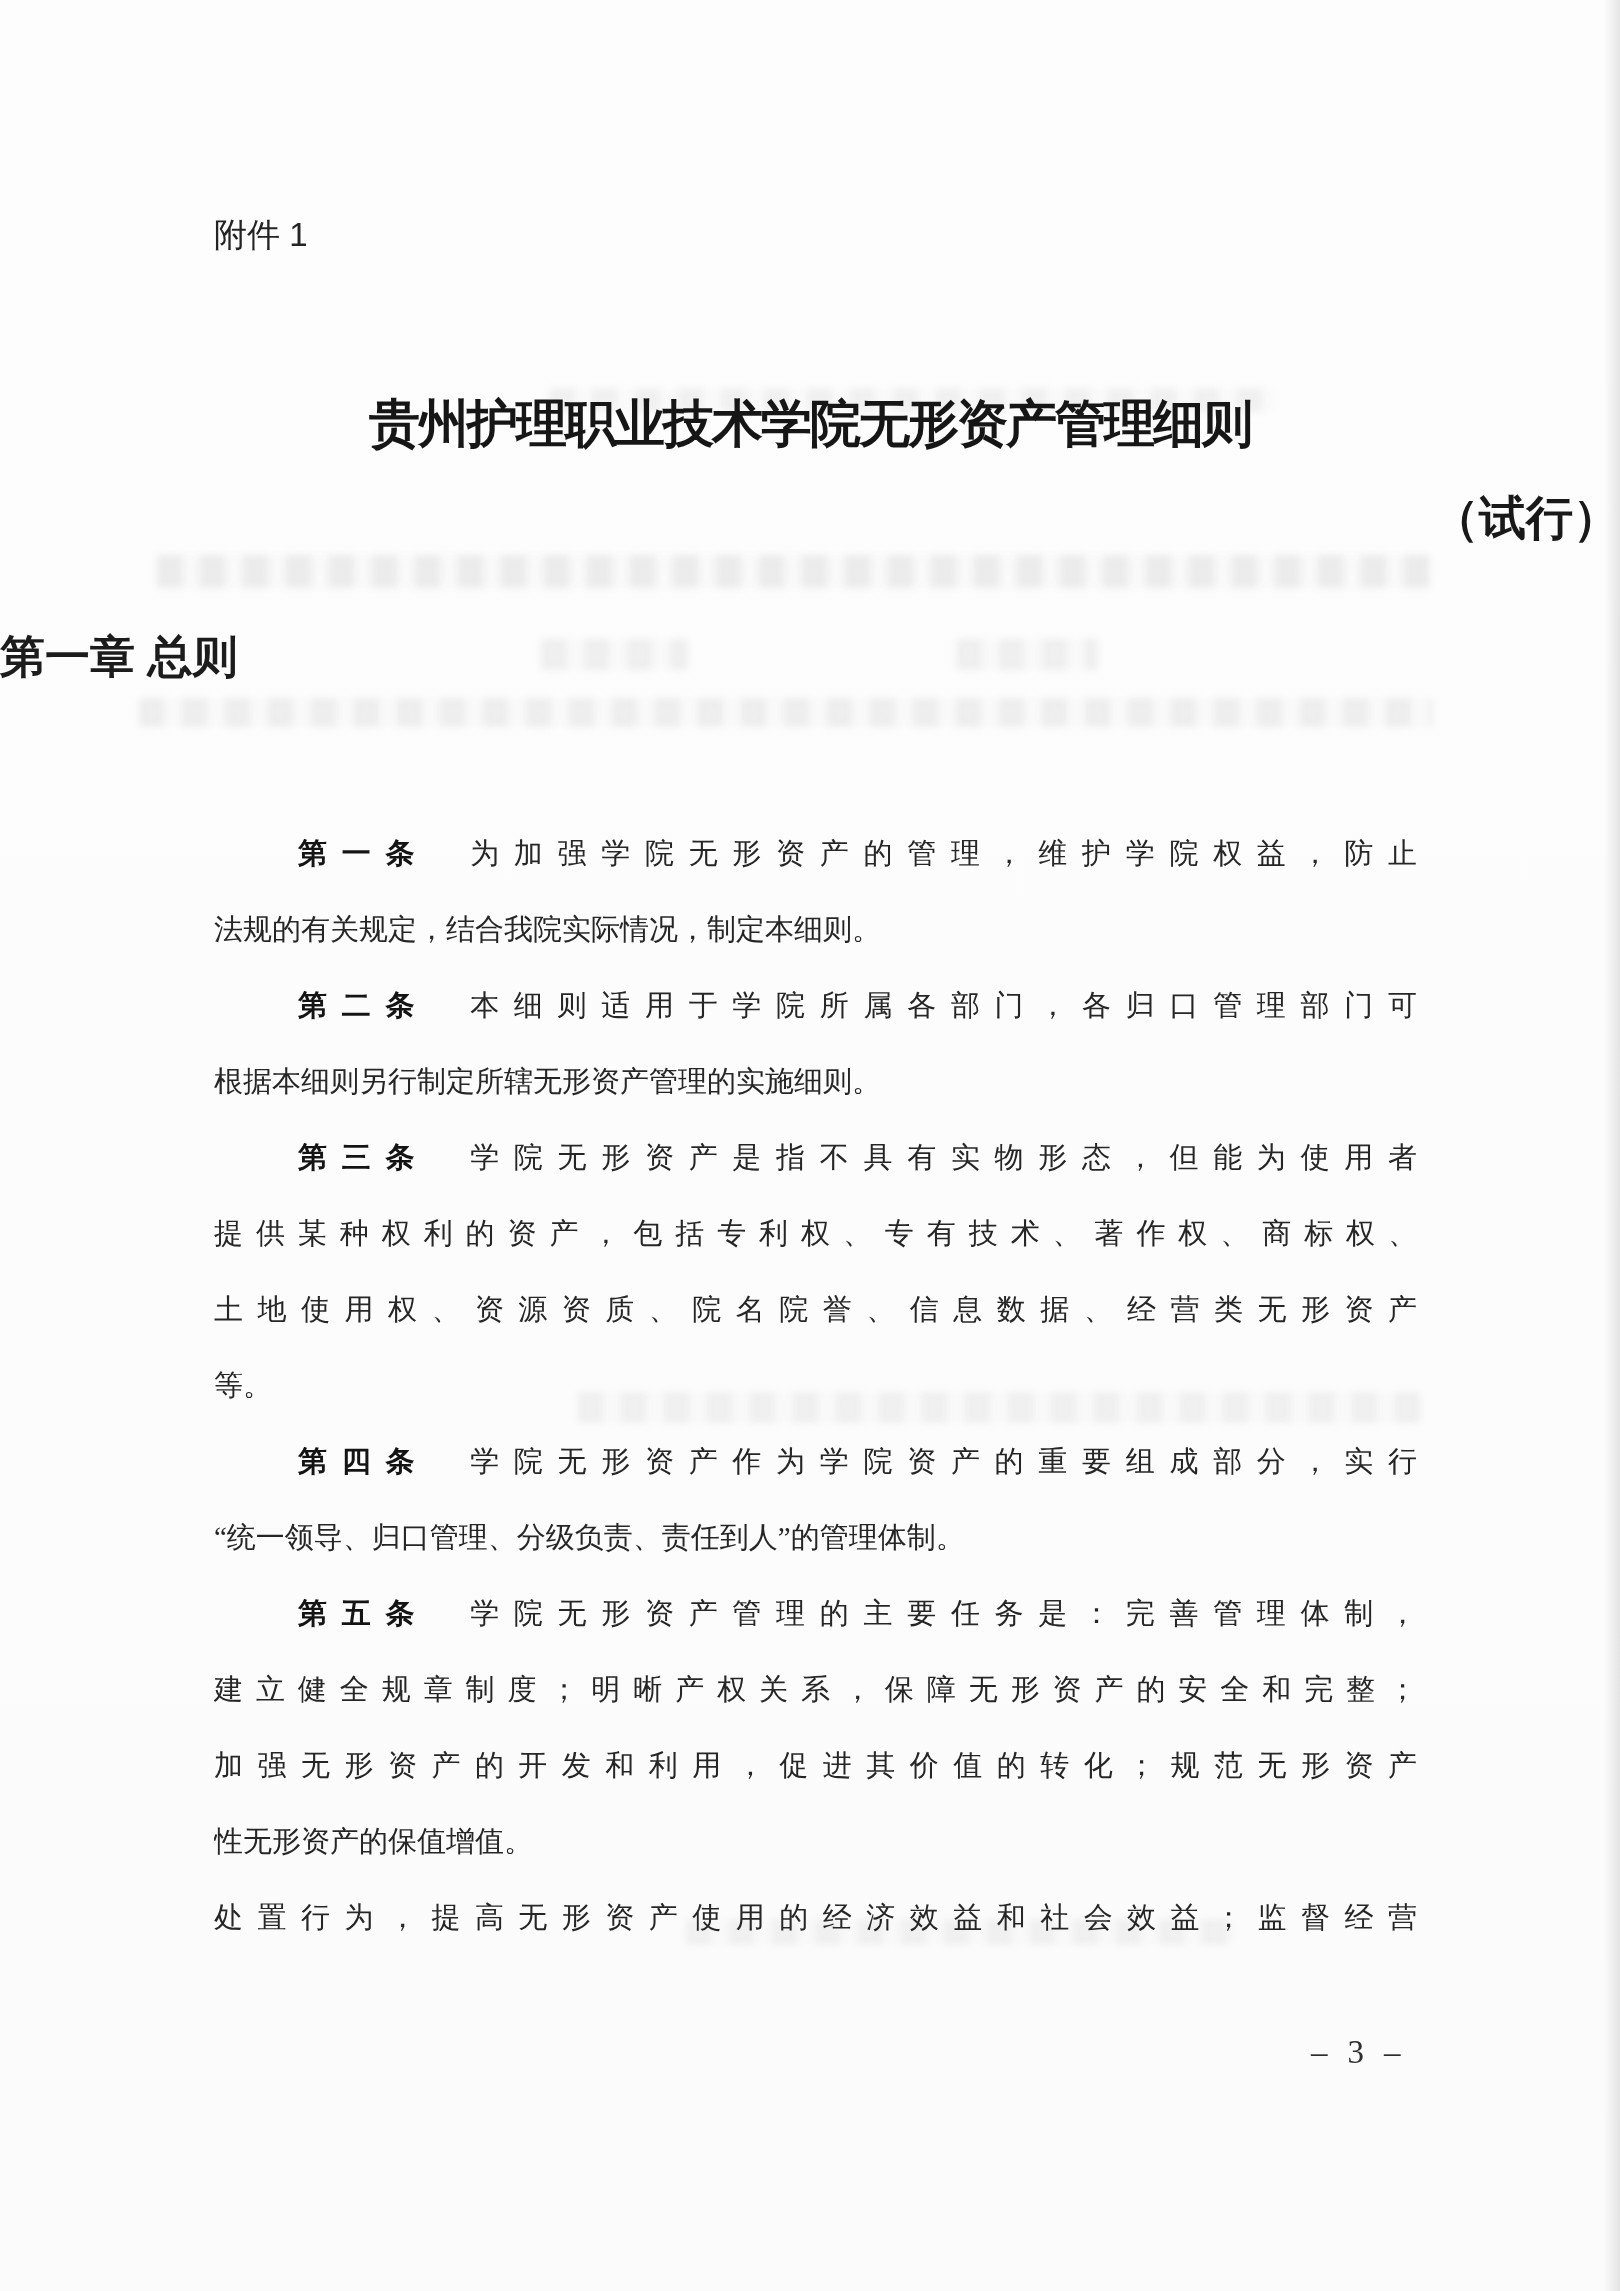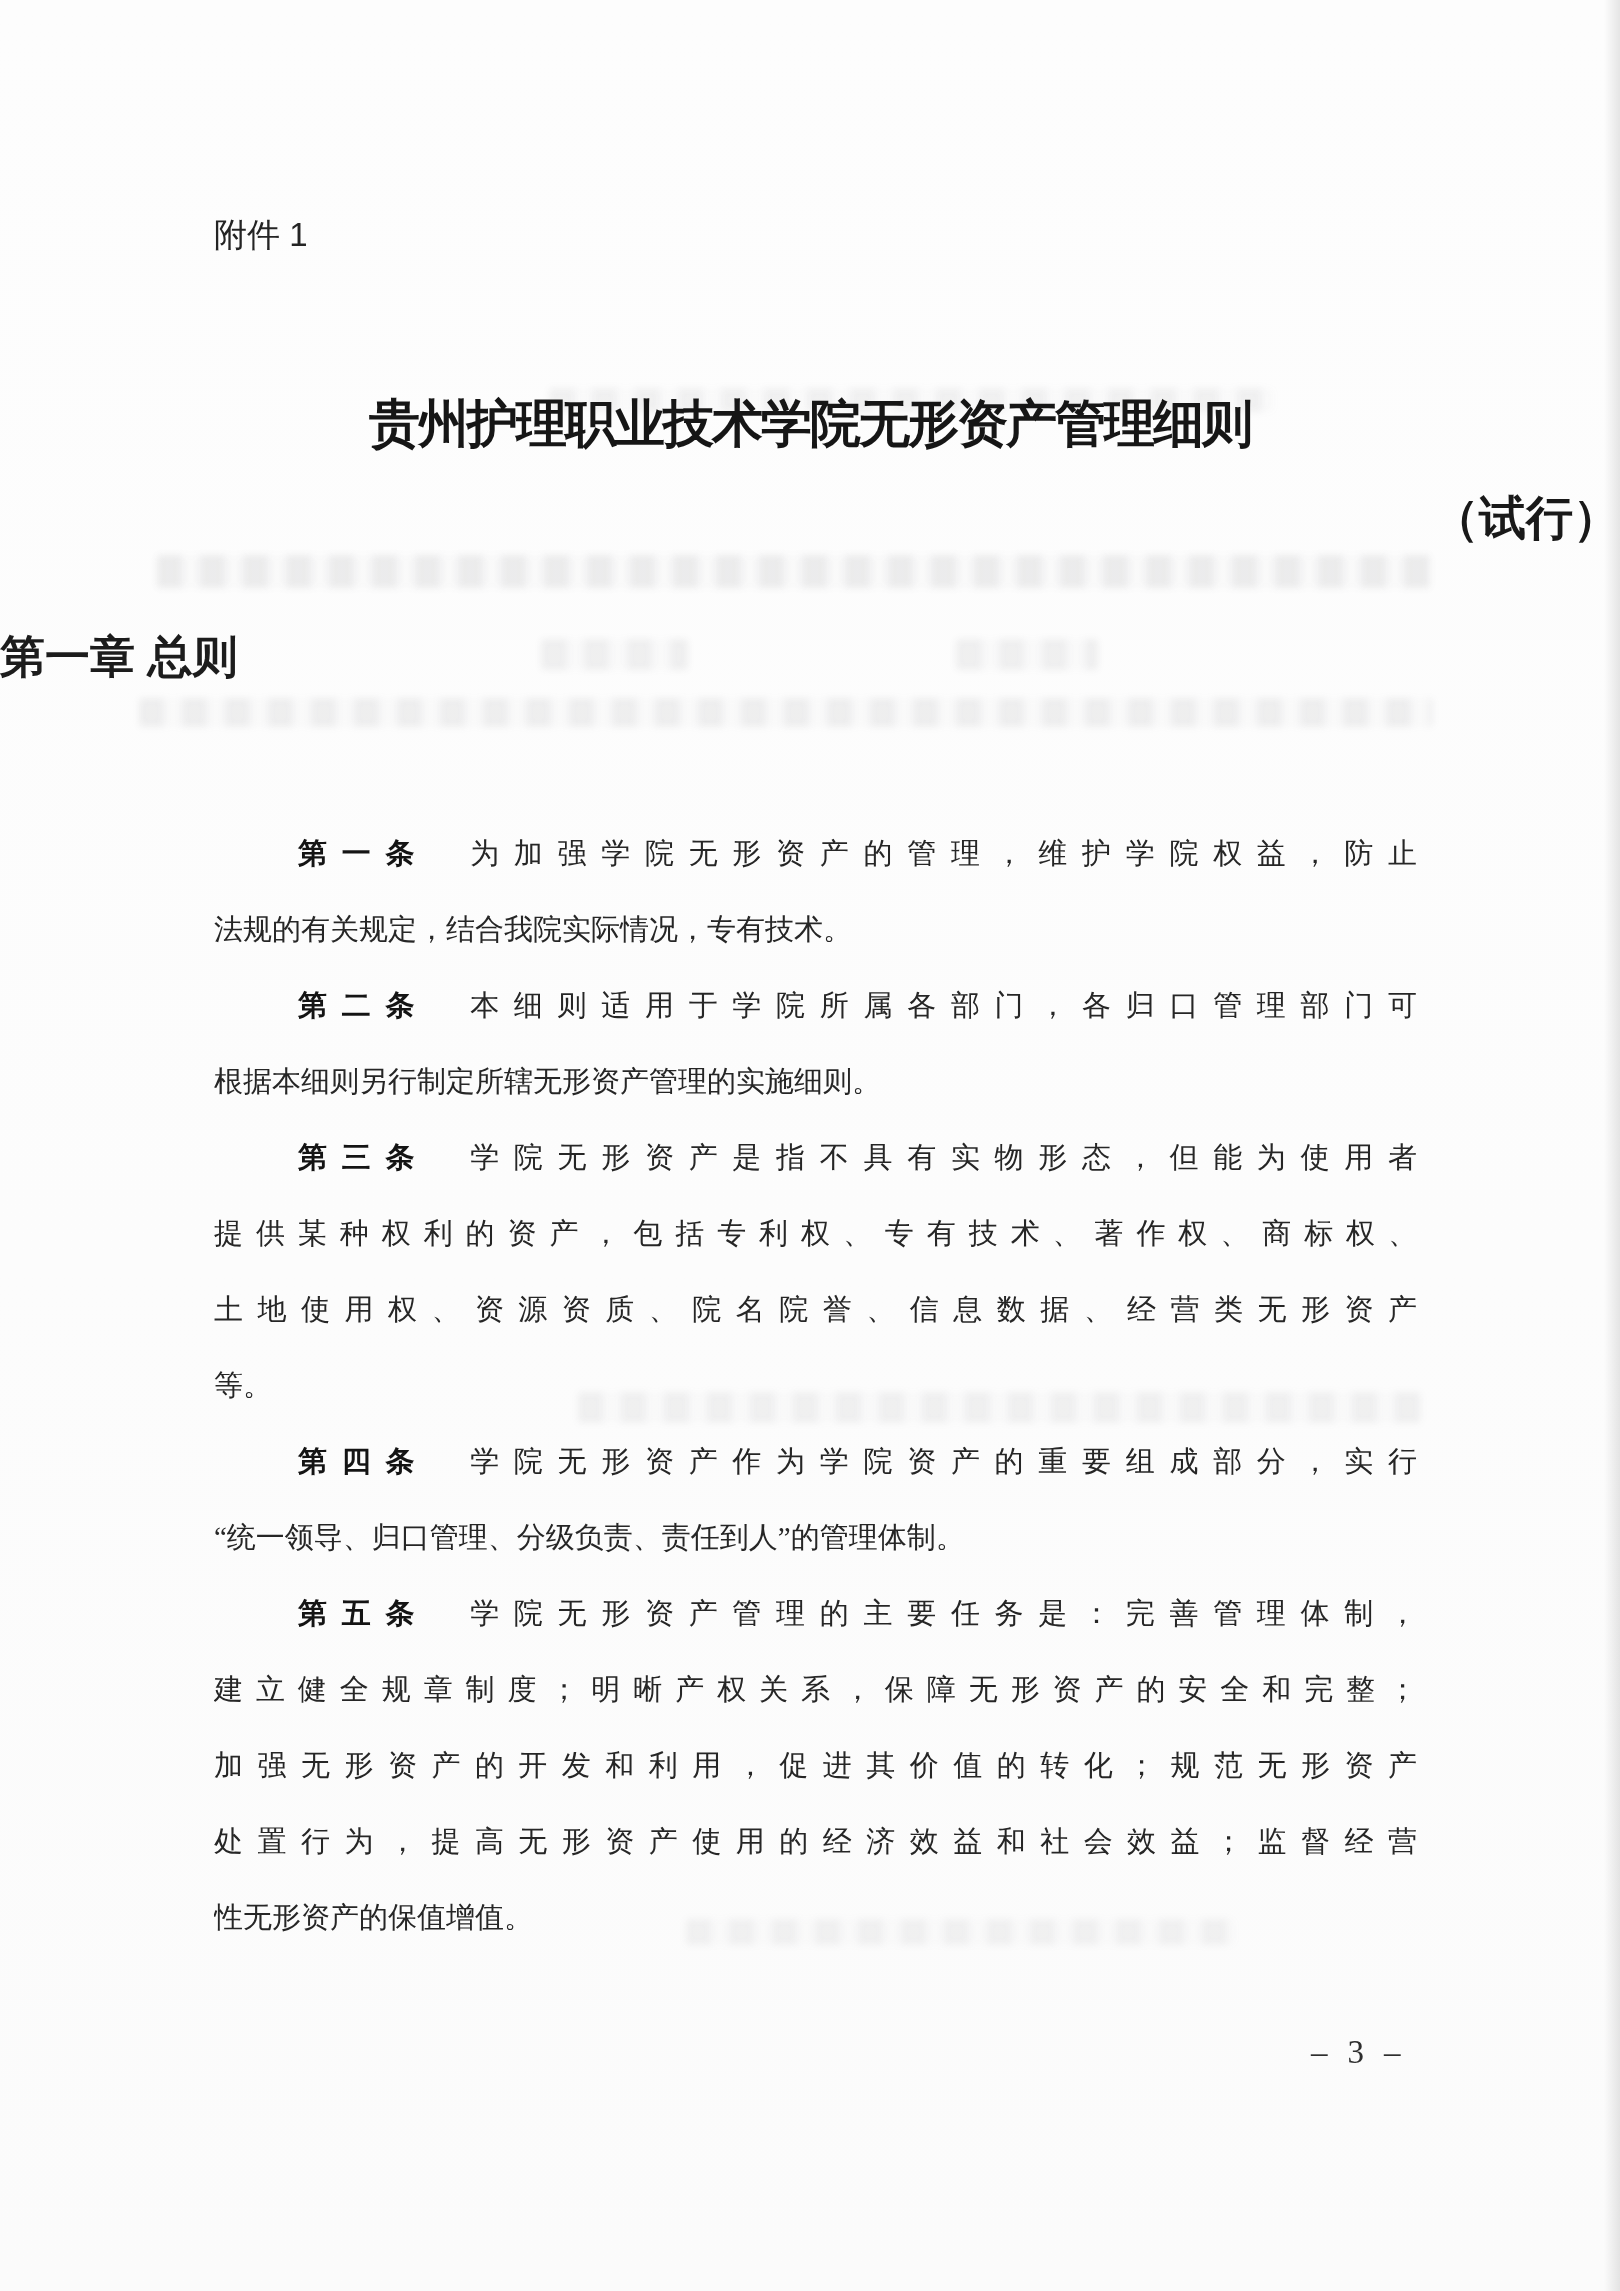--- a/index.html
+++ b/index.html
@@ -100,31 +100,31 @@
   <div class="attachment">附件 1</div>
 
   <h1 class="title">贵州护理职业技术学院无形资产管理细则</h1>
 
   <div class="subtitle">（试行）</div>
 
   <div class="chapter">第一章 总则</div>
 
   <div class="body-block" id="articles">
       <div class="line first fill"><span class="art-label">第一条</span>为加强学院无形资产的管理，维护学院权益，防止</div>
-      <div class="line">法规的有关规定，结合我院实际情况，专有技术。</div>
+      <div class="line">法规的有关规定，结合我院实际情况，制定本细则。</div>
       <div class="line first fill"><span class="art-label">第二条</span>本细则适用于学院所属各部门，各归口管理部门可</div>
       <div class="line">根据本细则另行制定所辖无形资产管理的实施细则。</div>
       <div class="line first fill"><span class="art-label">第三条</span>学院无形资产是指不具有实物形态，但能为使用者</div>
       <div class="line fill">提供某种权利的资产，包括专利权、专有技术、著作权、商标权、</div>
       <div class="line fill">土地使用权、资源资质、院名院誉、信息数据、经营类无形资产</div>
       <div class="line">等。</div>
       <div class="line first fill"><span class="art-label">第四条</span>学院无形资产作为学院资产的重要组成部分，实行</div>
       <div class="line">“统一领导、归口管理、分级负责、责任到人”的管理体制。</div>
       <div class="line first fill"><span class="art-label">第五条</span>学院无形资产管理的主要任务是：完善管理体制，</div>
       <div class="line fill">建立健全规章制度；明晰产权关系，保障无形资产的安全和完整；</div>
       <div class="line fill">加强无形资产的开发和利用，促进其价值的转化；规范无形资产</div>
+      <div class="line">性无形资产的保值增值。</div>
       <div class="line fill">处置行为，提高无形资产使用的经济效益和社会效益；监督经营</div>
-      <div class="line">性无形资产的保值增值。</div>
     </div>
 
   <div class="pagenum">– 3 –</div>
 </div>
 
 
 </body></html>

